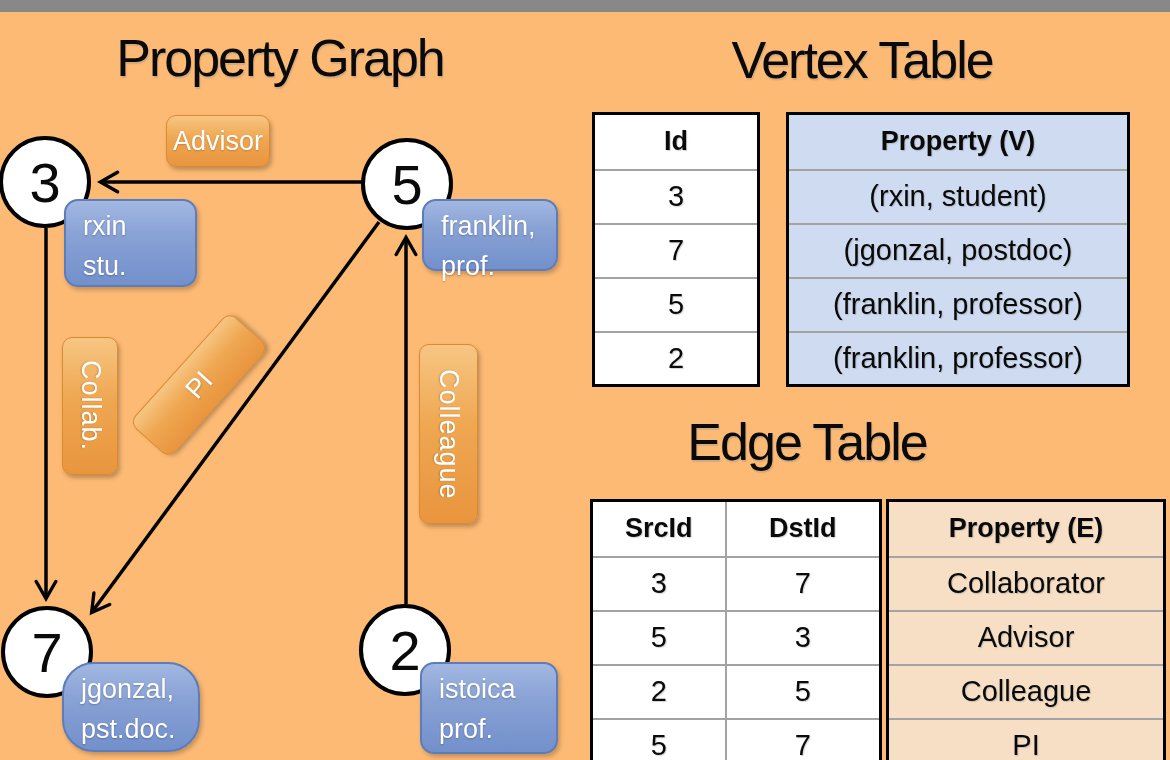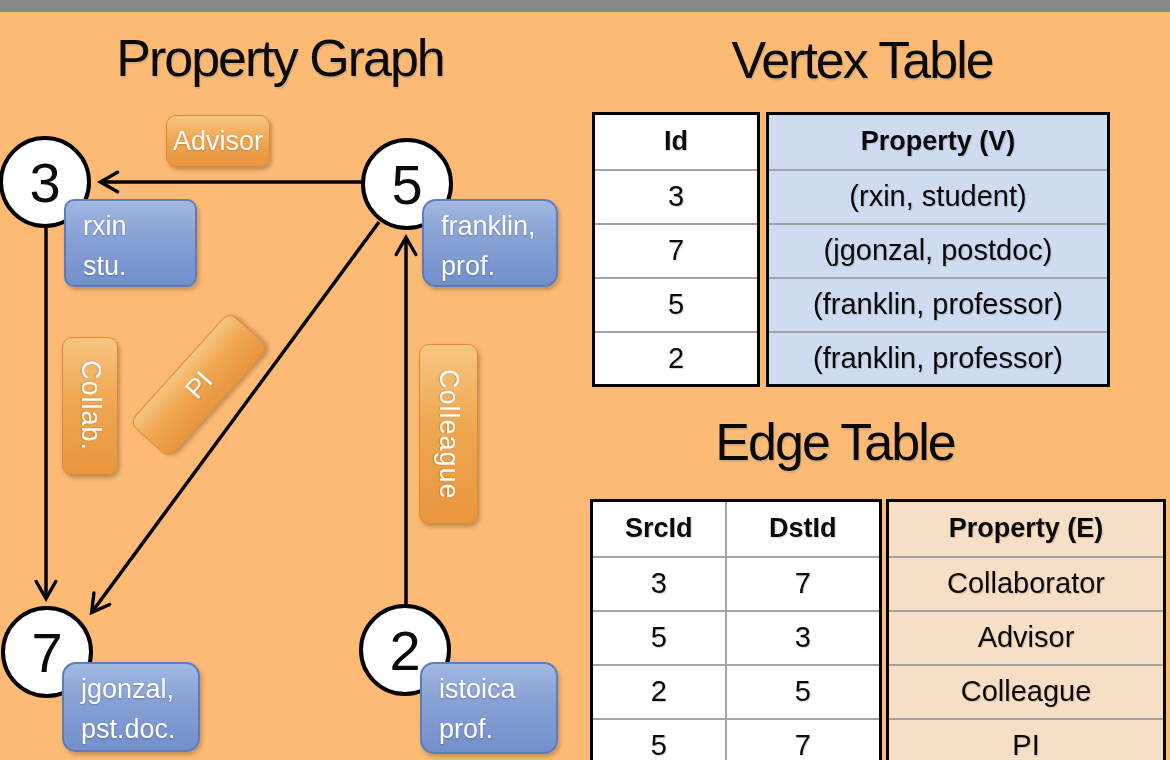--- a/index.html
+++ b/index.html
@@ -62,21 +62,21 @@
   table.vfill th,table.vfill td{background:var(--c-vertex-fill);}
   table.efill th,table.efill td{background:var(--c-edge-fill);}
 </style>
 </head>
 <body>
 
 <div class="canvas">
 
   <div class="big-title" style="left:20px;top:16px;width:520px;">Property Graph</div>
   <div class="big-title" style="left:622px;top:18px;width:480px;">Vertex Table</div>
-  <div class="big-title" style="left:600px;top:400px;width:470px;">Edge Table</div>
+  <div class="big-title" style="left:572px;top:400px;width:470px;">Edge Table</div>
 
   <svg class="edges" width="585" height="760">
     <defs>
       <marker id="arrow" viewBox="0 0 8 8" refX="6.2" refY="4" markerWidth="7" markerHeight="7" orient="auto">
         <path d="M0.8,0.8 L6.4,4 L0.8,7.2" fill="none" stroke="#000" stroke-width="1.1" stroke-linecap="round"></path>
       </marker>
     </defs>
     <line x1="362" y1="170" x2="101" y2="170" stroke="#000" stroke-width="3.5" marker-end="url(#arrow)"></line>
     <line x1="46" y1="216" x2="46" y2="586" stroke="#000" stroke-width="3.5" marker-end="url(#arrow)"></line>
     <line x1="379" y1="210" x2="92" y2="600" stroke="#000" stroke-width="3.5" marker-end="url(#arrow)"></line>
@@ -89,29 +89,29 @@
   <div class="gnode" style="left:361px;top:126px;">
     <span class="num">5</span>
   </div>
   <div class="gnode" style="left:1px;top:594px;">
     <span class="num">7</span>
   </div>
   <div class="gnode" style="left:359px;top:592px;">
     <span class="num">2</span>
   </div>
 
-  <div class="vbox" style="left:64px;top:187px;width:133px;height:88px;border-radius:10px;">
+  <div class="vbox" style="left:64px;top:187px;width:133px;height:88px;">
     <div>rxin</div>
     <div>stu.</div>
   </div>
-  <div class="vbox" style="left:422px;top:187px;width:136px;height:88px;">
+  <div class="vbox" style="left:422px;top:187px;width:136px;height:72px;">
     <div>franklin,</div>
     <div>prof.</div>
   </div>
-  <div class="vbox" style="left:62px;top:650px;width:138px;height:90px;">
+  <div class="vbox" style="left:62px;top:650px;width:138px;height:90px;border-radius:32px;">
     <div>jgonzal,</div>
     <div>pst.doc.</div>
   </div>
   <div class="vbox" style="left:420px;top:650px;width:138px;height:92px;">
     <div>istoica</div>
     <div>prof.</div>
   </div>
 
   <div class="ebox" style="left:166px;top:103px;width:104px;height:52px;">
     <span>Advisor</span>
@@ -139,21 +139,21 @@
         </tr>
     <tr>
           <td>5</td>
         </tr>
     <tr>
           <td>2</td>
         </tr>
   </tbody>
     </table>
 
-  <table class="tbl vfill" style="left:766px;top:100px;width:344px;height:272px;">
+  <table class="tbl vfill" style="left:786px;top:100px;width:344px;height:272px;">
     <tbody>
         <tr>
           <th>Property (V)</th>
         </tr>
     <tr>
           <td>(rxin, student)</td>
         </tr>
     <tr>
           <td>(jgonzal, postdoc)</td>
         </tr>

